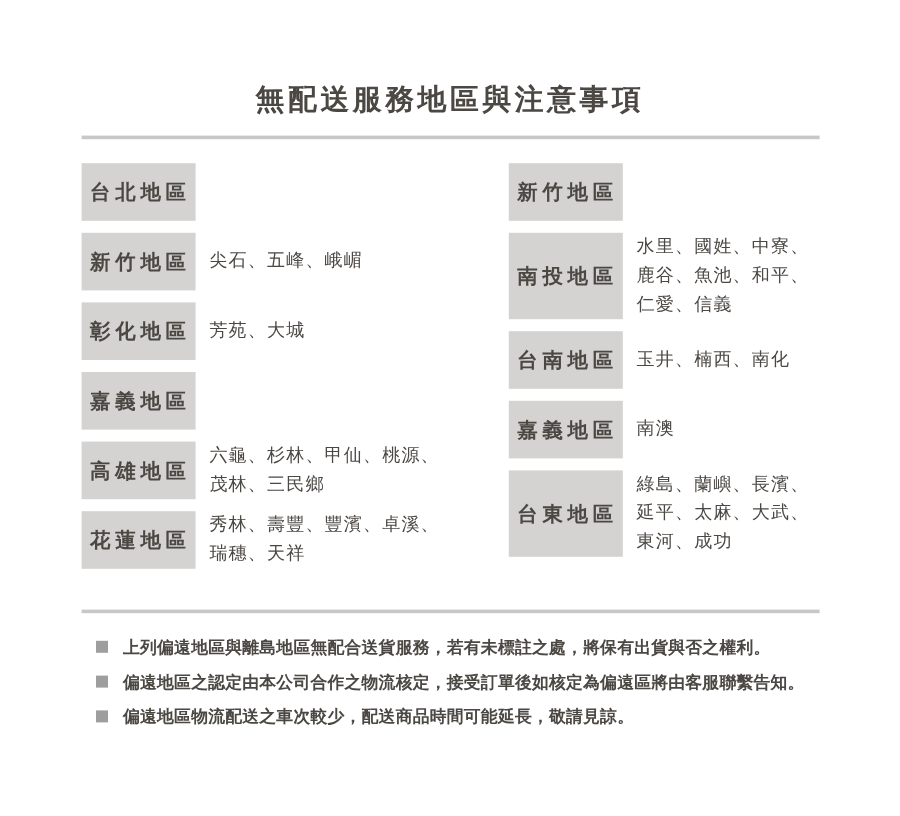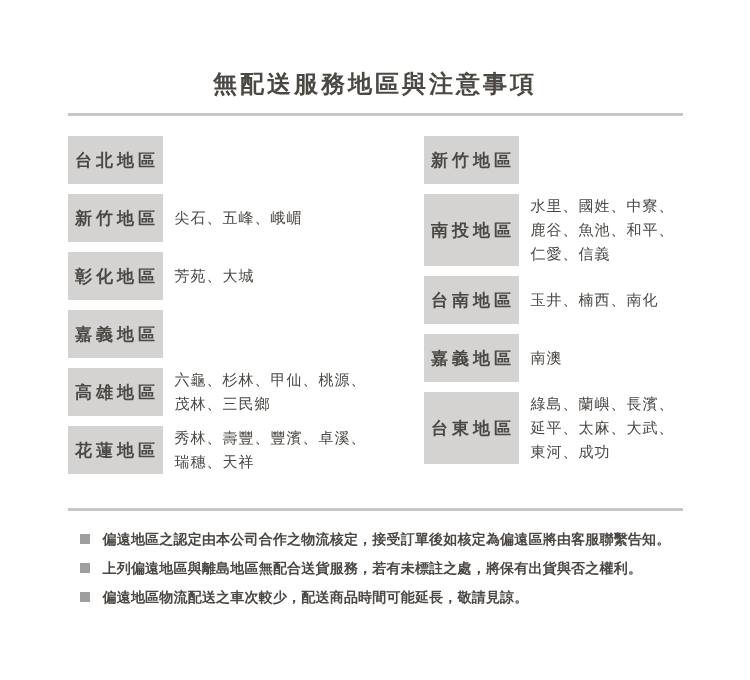--- a/index.html
+++ b/index.html
@@ -173,26 +173,26 @@
 東河、成功</div>
   </div>
 </div>
     </div>
 
     <div class="divider notes-divider"></div>
 
     <div class="notes" id="notes">
   <div class="note-row">
     <span class="bullet"></span>
-    <span class="note-text">偏遠地區之認定由本公司合作之物流核定，接受訂單後如核定為偏遠區將由客服聯繫告知。</span>
+    <span class="note-text">上列偏遠地區與離島地區無配合送貨服務，若有未標註之處，將保有出貨與否之權利。</span>
   </div>
 
   <div class="note-row">
     <span class="bullet"></span>
-    <span class="note-text">上列偏遠地區與離島地區無配合送貨服務，若有未標註之處，將保有出貨與否之權利。</span>
+    <span class="note-text">偏遠地區之認定由本公司合作之物流核定，接受訂單後如核定為偏遠區將由客服聯繫告知。</span>
   </div>
 
   <div class="note-row">
     <span class="bullet"></span>
     <span class="note-text">偏遠地區物流配送之車次較少，配送商品時間可能延長，敬請見諒。</span>
   </div>
 </div>
 
   </div>
 </div>

